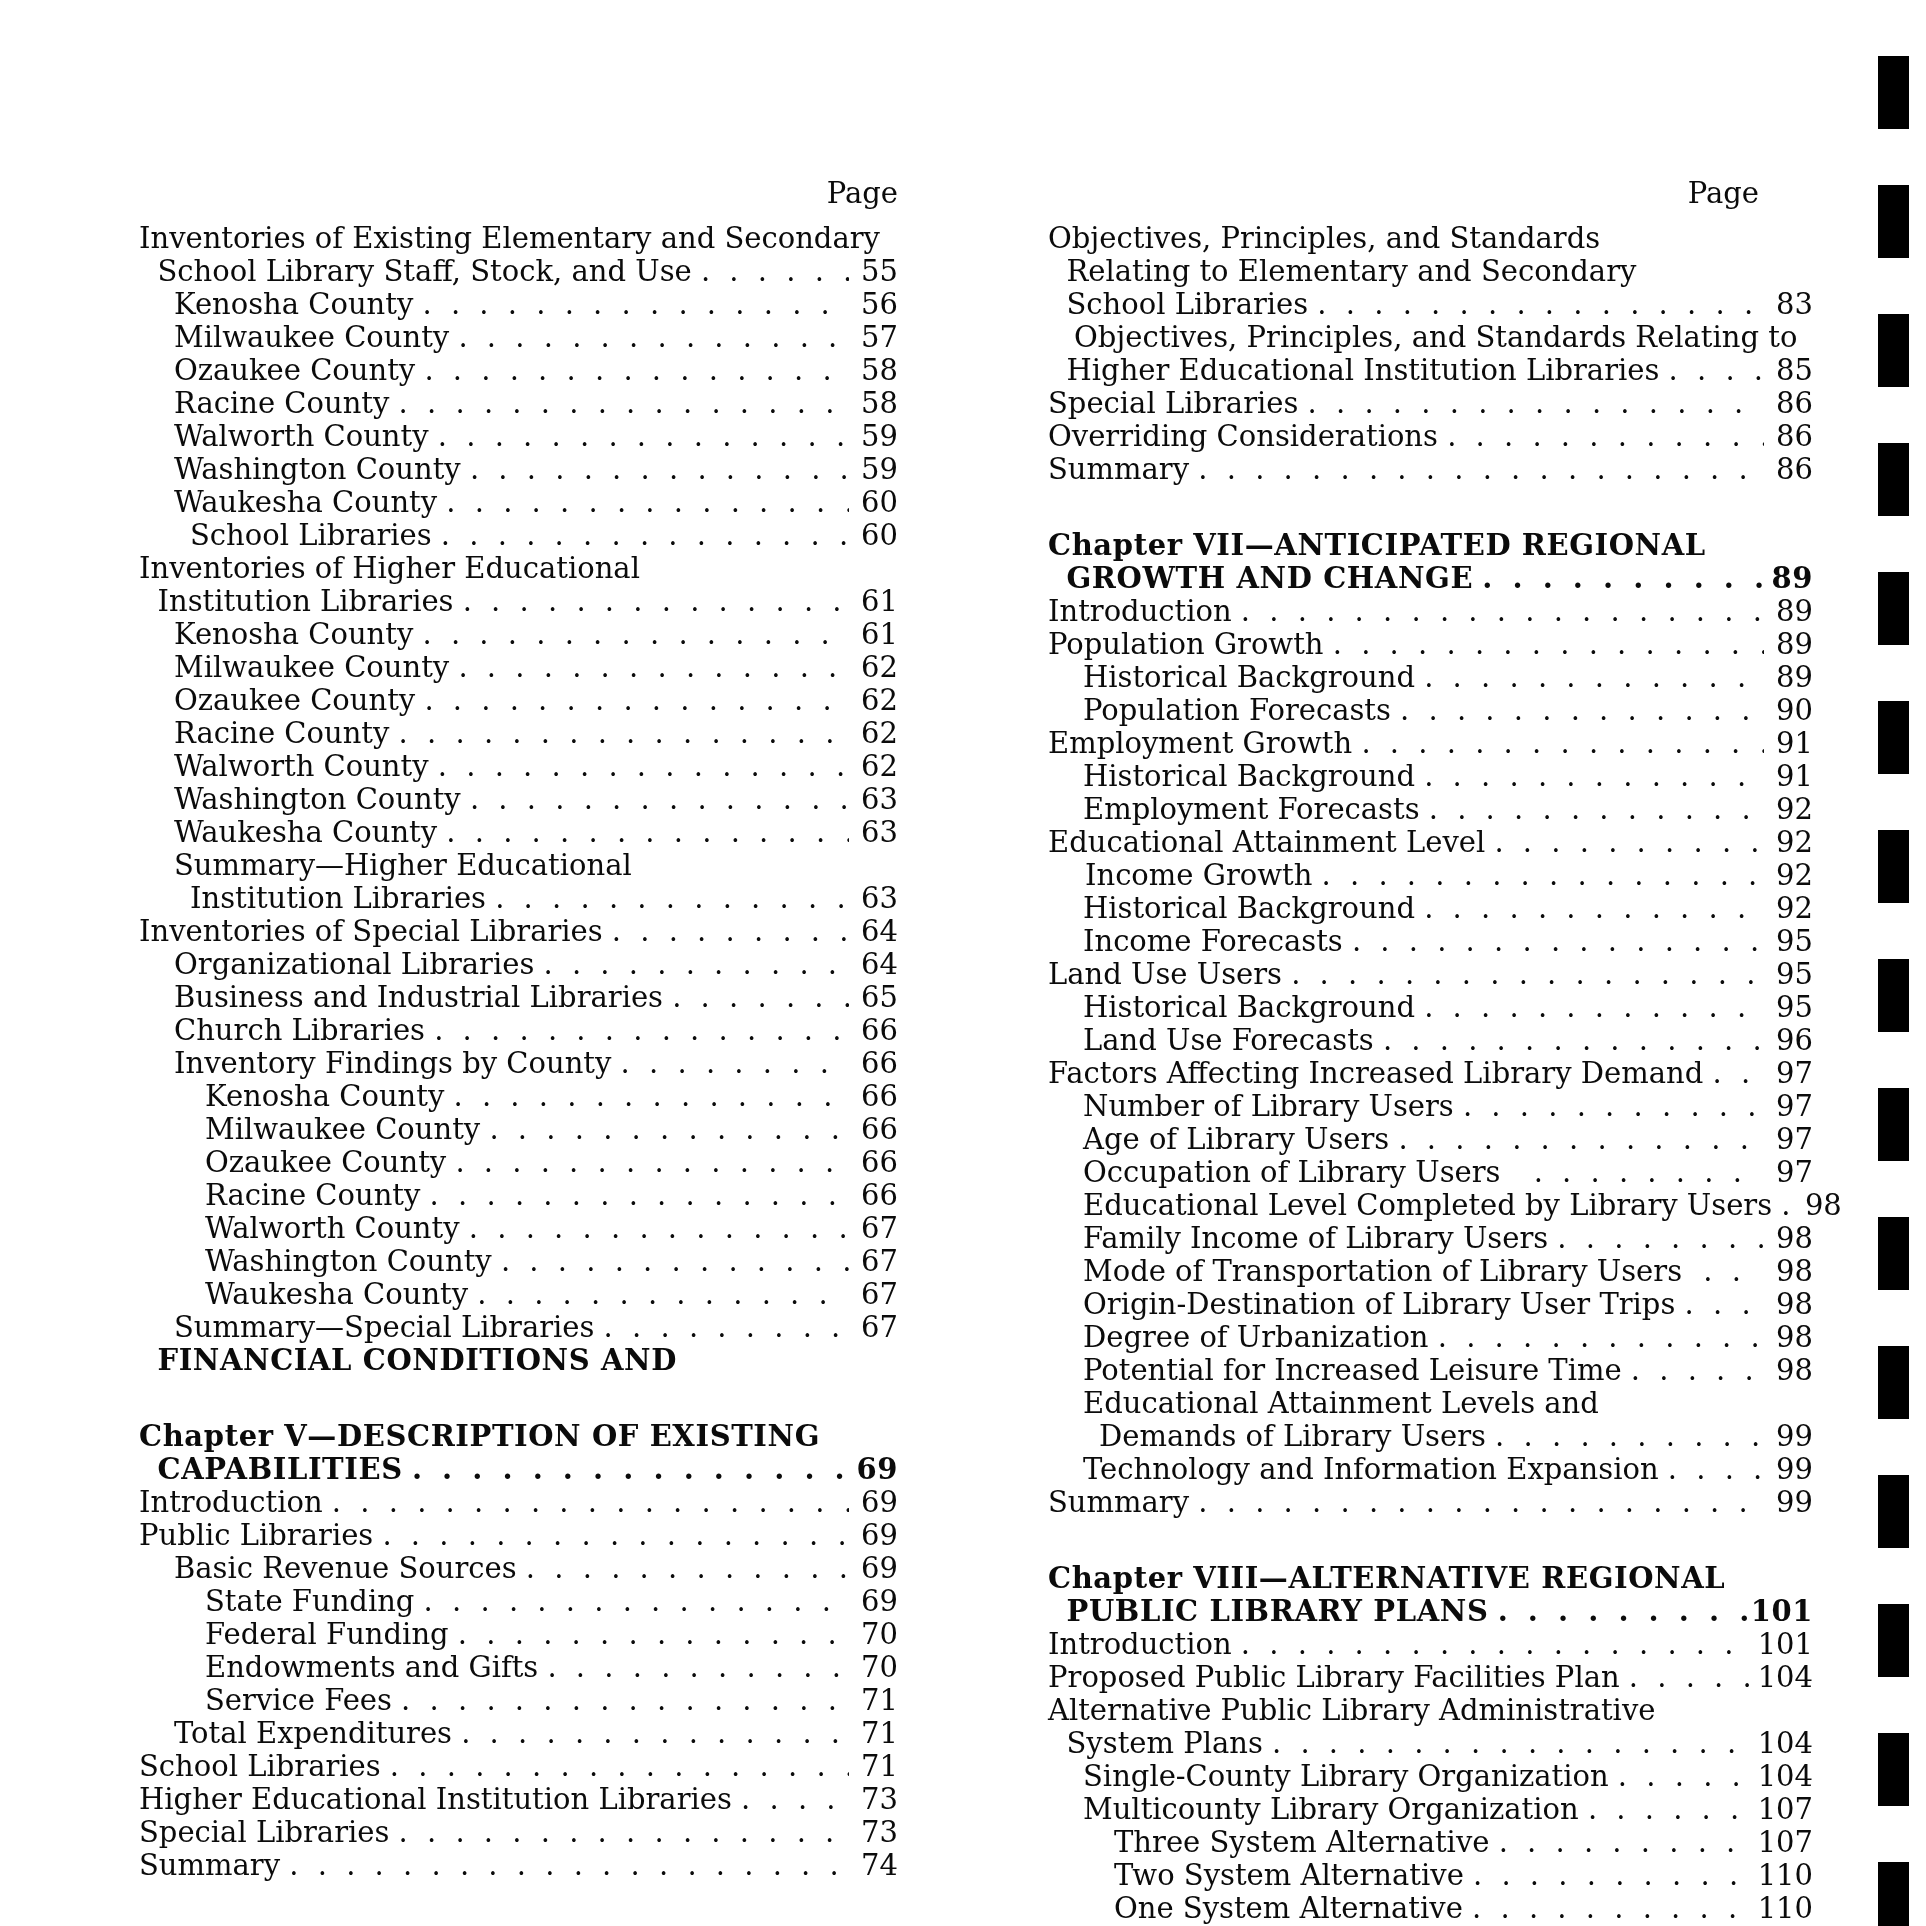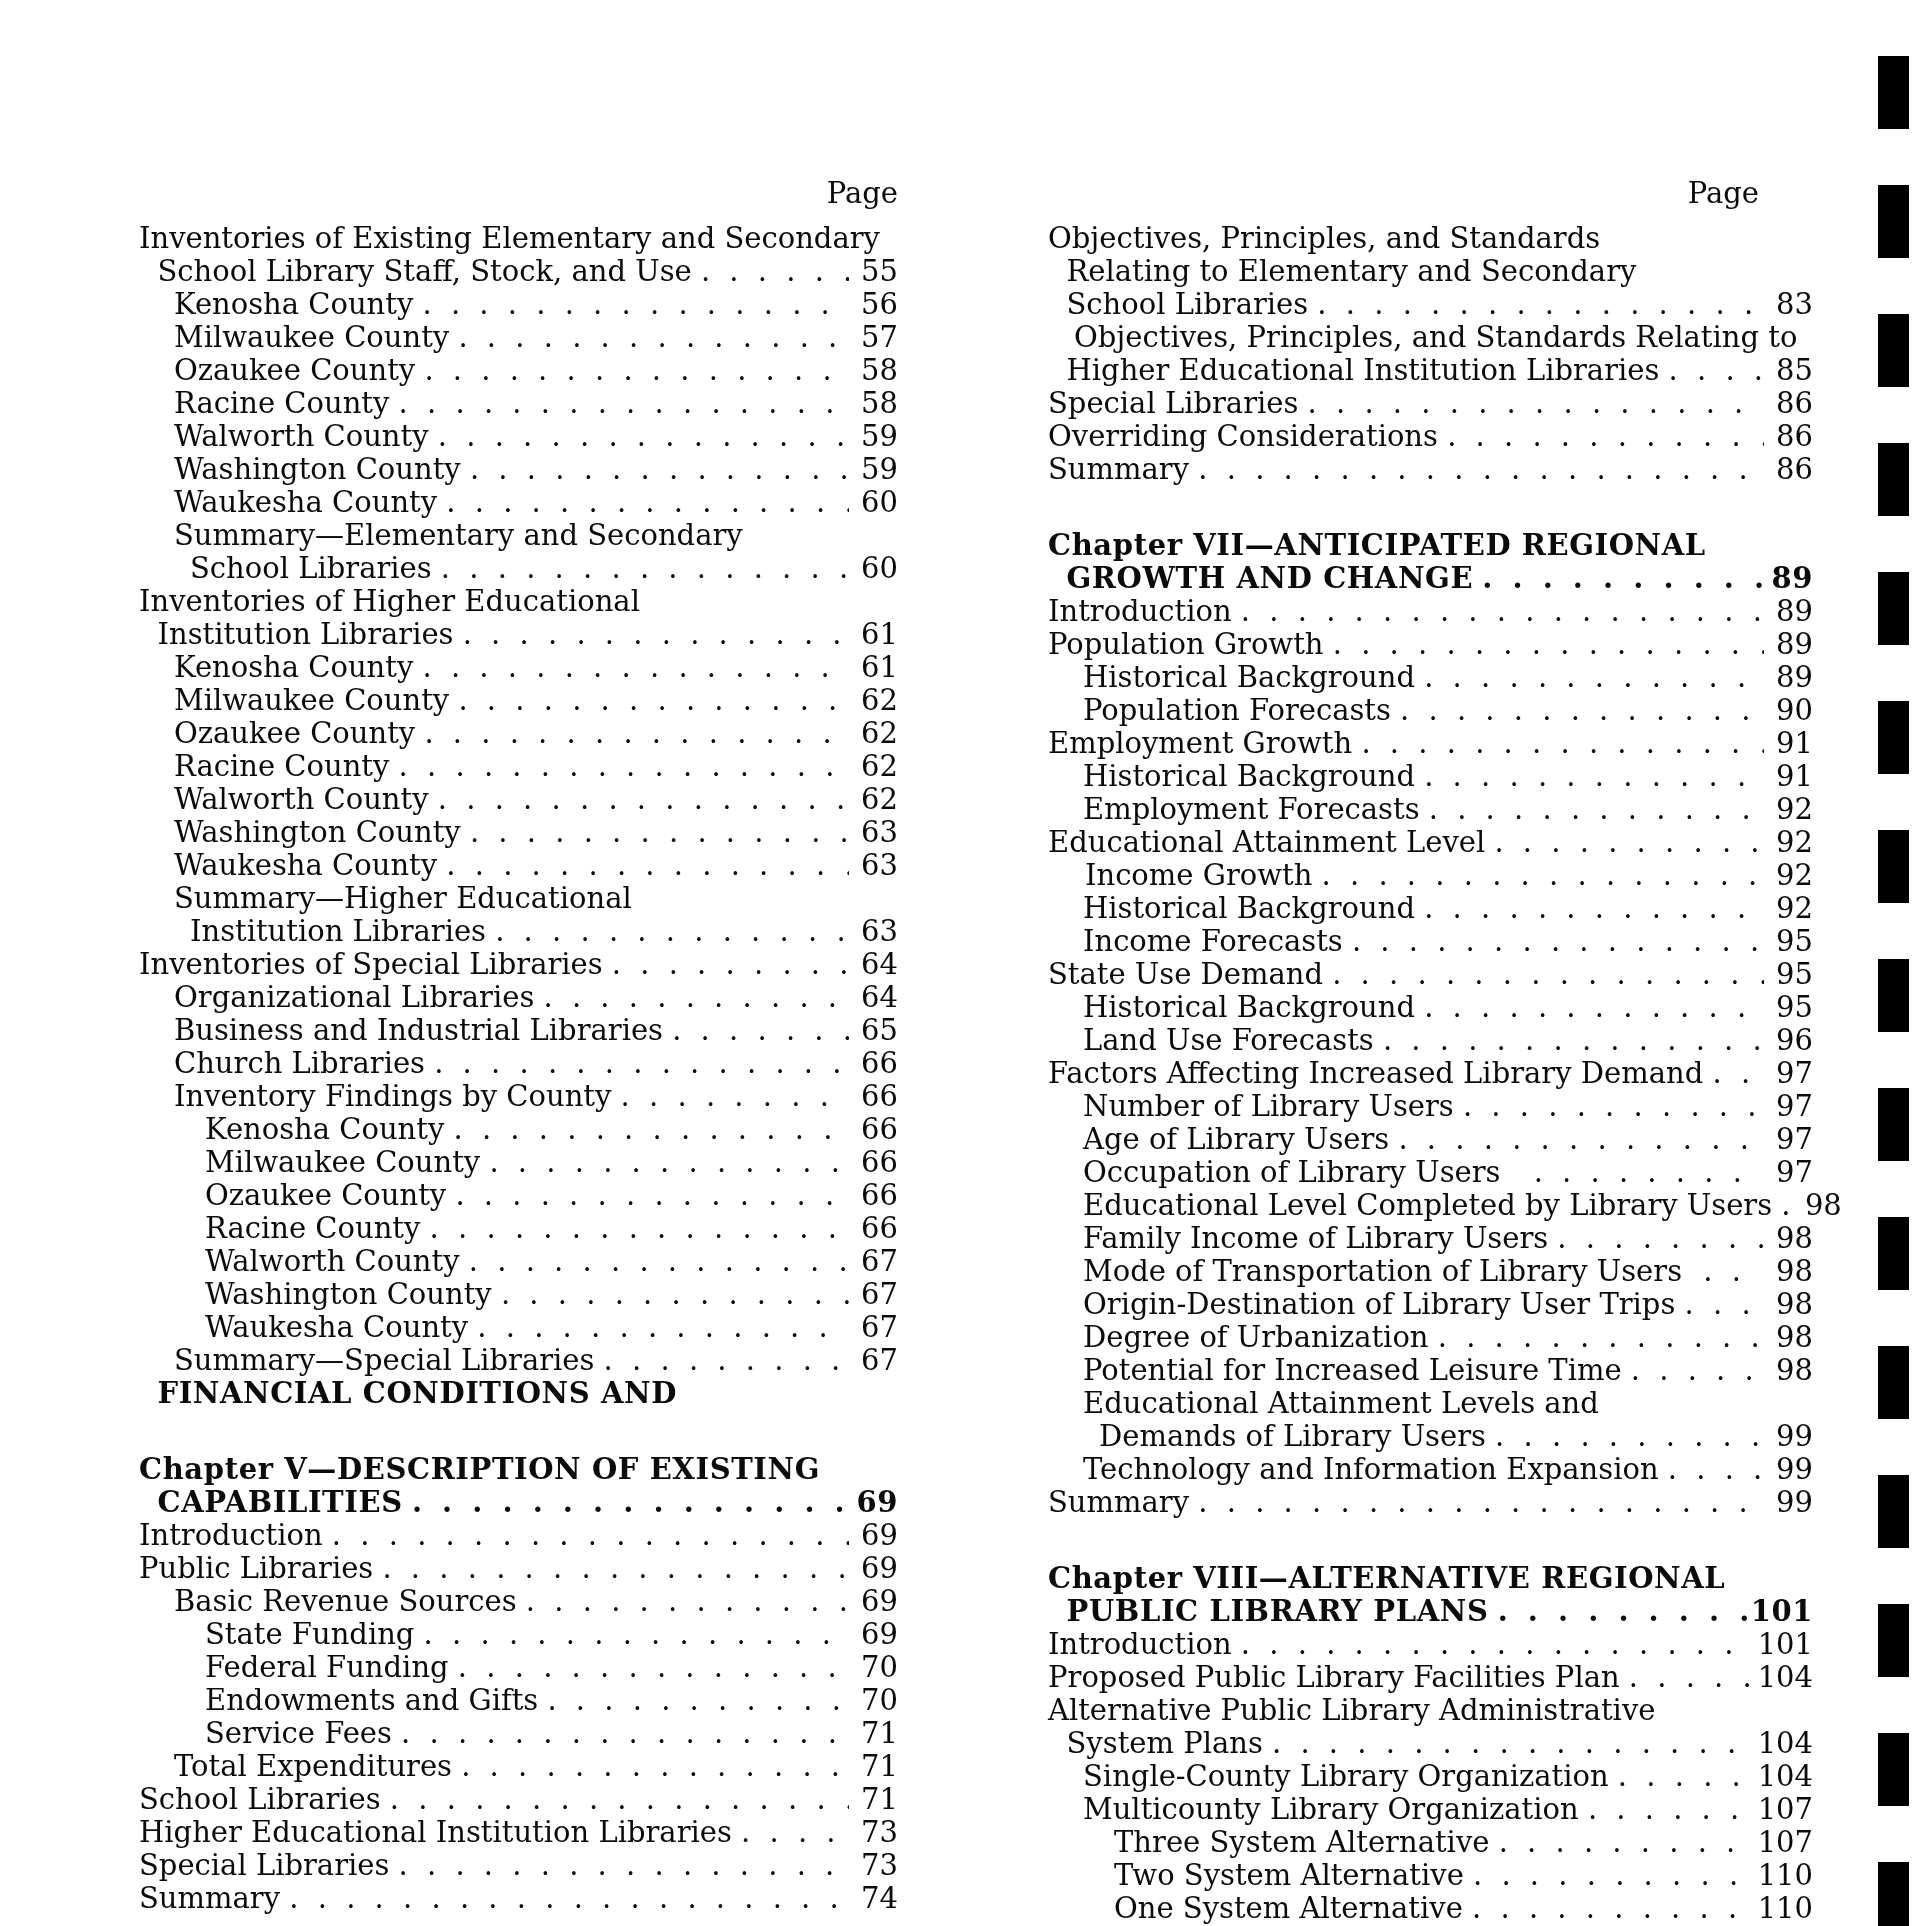--- a/index.html
+++ b/index.html
@@ -75,23 +75,20 @@
     <div class="row" style="padding-left: 35px;">
       <span class="t">Washington County</span>
       <span class="leader">. . . . . . . . . . . . . . . . . . . . . . . . . . . . . . . . . . . . . . . . . . . . . . . . </span>
       <span class="pg">59</span>
     </div>
     <div class="row" style="padding-left: 35px;">
       <span class="t">Waukesha County</span>
       <span class="leader">. . . . . . . . . . . . . . . . . . . . . . . . . . . . . . . . . . . . . . . . . . . . . . . . </span>
       <span class="pg">60</span>
     </div>
-    <div class="row" style="padding-left: 35px;">
-      <span class="t">Summary—Elementary and Secondary</span>
-    </div>
     <div class="row" style="padding-left: 51px;">
       <span class="t">School Libraries</span>
       <span class="leader">. . . . . . . . . . . . . . . . . . . . . . . . . . . . . . . . . . . . . . . . . . . . . . . . </span>
       <span class="pg">60</span>
     </div>
     <div class="row" style="padding-left: 0px;">
       <span class="t">Inventories of Higher Educational</span>
     </div>
     <div class="row" style="padding-left: 18.5px;">
       <span class="t">Institution Libraries</span>
@@ -371,21 +368,21 @@
       <span class="t">Historical Background</span>
       <span class="leader">. . . . . . . . . . . . . . . . . . . . . . . . . . . . . . . . . . . . . . . . . . . . . . . . </span>
       <span class="pg">92</span>
     </div>
     <div class="row" style="padding-left: 35px;">
       <span class="t">Income Forecasts</span>
       <span class="leader">. . . . . . . . . . . . . . . . . . . . . . . . . . . . . . . . . . . . . . . . . . . . . . . . </span>
       <span class="pg">95</span>
     </div>
     <div class="row" style="padding-left: 0px;">
-      <span class="t">State Use Demand</span>
+      <span class="t">Land Use Users</span>
       <span class="leader">. . . . . . . . . . . . . . . . . . . . . . . . . . . . . . . . . . . . . . . . . . . . . . . . </span>
       <span class="pg">95</span>
     </div>
     <div class="row" style="padding-left: 35px;">
       <span class="t">Historical Background</span>
       <span class="leader">. . . . . . . . . . . . . . . . . . . . . . . . . . . . . . . . . . . . . . . . . . . . . . . . </span>
       <span class="pg">95</span>
     </div>
     <div class="row" style="padding-left: 35px;">
       <span class="t">Land Use Forecasts</span>

